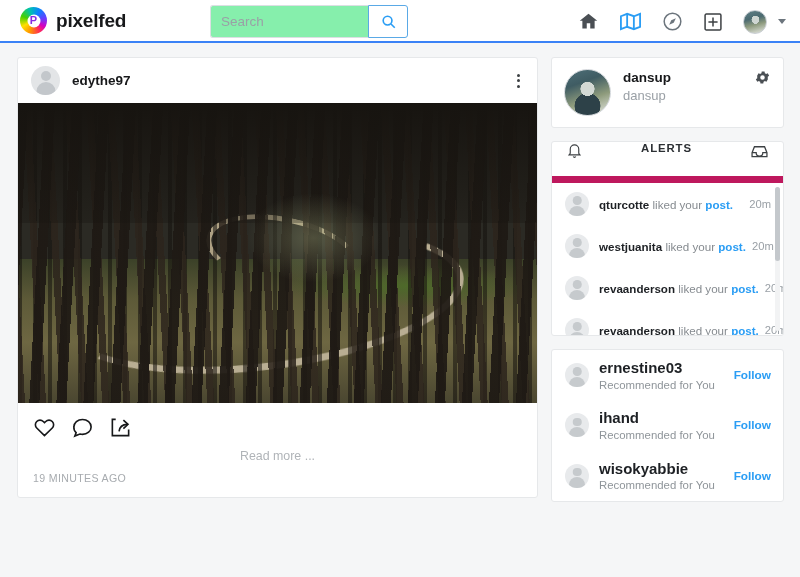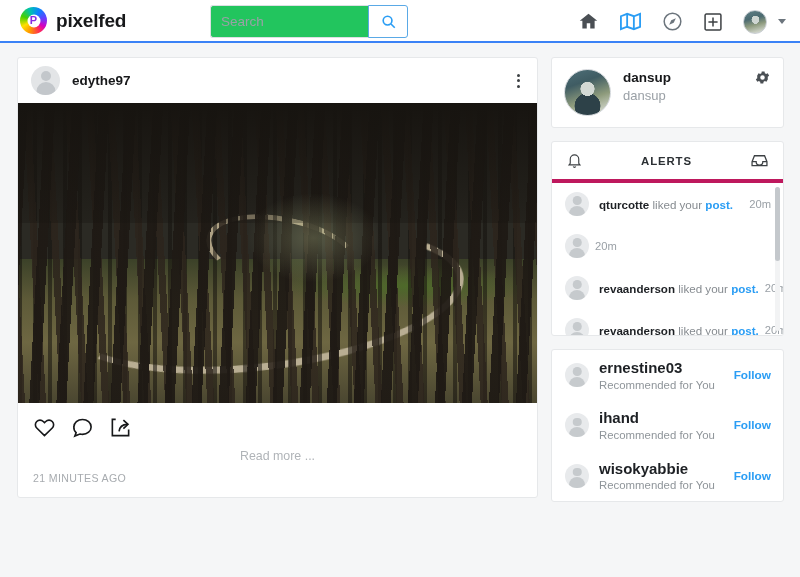--- a/index.html
+++ b/index.html
@@ -41,21 +41,21 @@
     color: #8a2be2; line-height: 1;
   }
   .brand-text { font-size: 19px; font-weight: 700; color: #17181a; letter-spacing: -0.2px; }
 
   .searchwrap { position: absolute; left: 210px; top: 5px; display: flex; height: 33px; }
   .search-input {
     width: 158px; height: 33px;
     border: 1px solid #dcdfe3; border-right: none;
     border-radius: 3px 0 0 3px;
     padding: 0 10px;
-    font-size: 13.5px; color: #444; background: #22c55e;
+    font-size: 13.5px; color: #444; background: #86efac;
     outline: none;
   }
   .search-input::placeholder { color: #9aa0a6; }
   .search-btn {
     width: 40px; height: 33px;
     border: 1px solid #5aa9e6; border-radius: 0 3px 3px 0;
     background: #fff; cursor: pointer;
     display: flex; align-items: center; justify-content: center;
   }
 
@@ -176,22 +176,22 @@
       linear-gradient(160deg, #4e6f78 0%, #3f5c63 30%, #8e9b7c 62%, #e9ebe6 100%);
     border: 1px solid #d2d6da;
   }
   .pc-names { margin-left: 12px; line-height: 1.35; }
   .pc-name { font-size: 13.5px; font-weight: 700; color: #17181a; }
   .pc-handle { font-size: 13px; color: #9aa0a6; }
   .gear { margin-left: auto; cursor: pointer; }
 
   .panel { margin-bottom: 13px; }
   .panel-head {
-    height: 41px; display: flex; align-items: center; padding: 0 14px;
-    border-bottom: 4px solid #be185d;
+    height: 41px; display: flex; align-items: flex-start; padding: 0 14px;
+    border-bottom: 7px solid #be185d;
   }
   .panel-title {
     flex: 1; text-align: center;
     font-size: 11.4px; font-weight: 700; color: #2c3034; letter-spacing: 0.9px;
   }
   .panel-ico { cursor: pointer; display: flex; }
 
   .alerts-body { height: 152px; overflow: hidden; position: relative; }
   .alert-row { display: flex; align-items: center; padding: 9px 12px 9px 13px; }
   .av-sm {
@@ -320,21 +320,21 @@
           <svg width="23" height="23" viewBox="0 0 24 24" fill="none" stroke="#17181a" stroke-width="1.7">
             <path d="M7 3.5H3.5v17h17V14"></path>
             <path d="M10.5 16c.6-5 4.4-7.2 8.5-7.3"></path>
             <polyline points="15,4.3 19.8,8.7 15,13.1"></polyline>
           </svg>
         </span>
       </div>
 
 
       <div class="readmore">Read more ...</div>
-      <div class="timeago">21 MINUTES AGO</div>
+      <div class="timeago">19 MINUTES AGO</div>
     </div>
   </div>
 
   <div class="col-right">
 
     <div class="card profile-card">
       <div class="big-avatar"></div>
       <div class="pc-names">
         <div class="pc-name">dansup</div>
         <div class="pc-handle">dansup</div>
@@ -368,20 +368,25 @@
           <div class="av-sm"></div>
           <div class="alert-text">
             <b>qturcotte</b>
             <span>liked your</span>
             <a href="#">post.</a>
           </div>
           <span class="alert-time">20m</span>
         </div>
         <div class="alert-row">
           <div class="av-sm"></div>
+          <div class="alert-text">
+            <b>westjuanita</b>
+            <span>liked your</span>
+            <a href="#">post.</a>
+          </div>
           <span class="alert-time">20m</span>
         </div>
         <div class="alert-row">
           <div class="av-sm"></div>
           <div class="alert-text">
             <b>revaanderson</b>
             <span>liked your</span>
             <a href="#">post.</a>
           </div>
           <span class="alert-time">20m</span>

